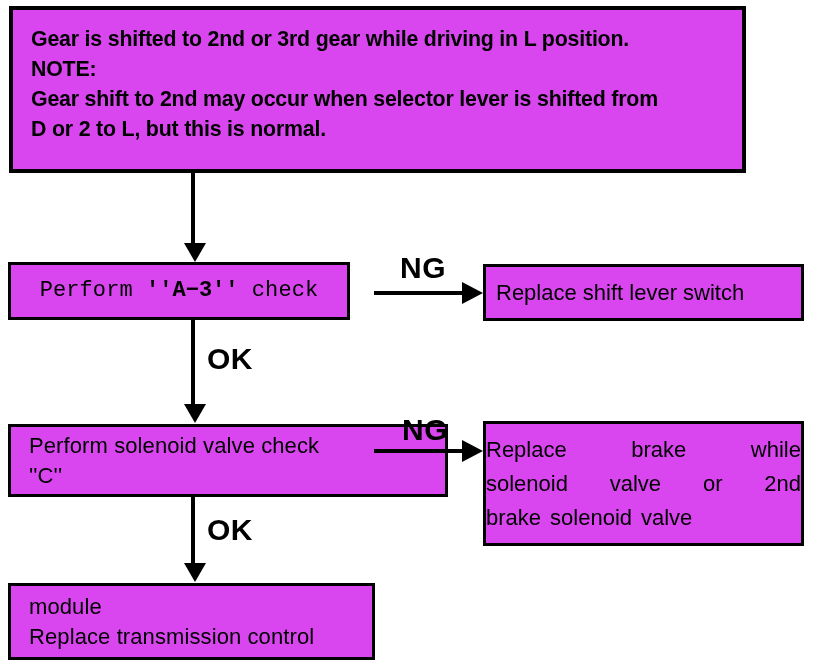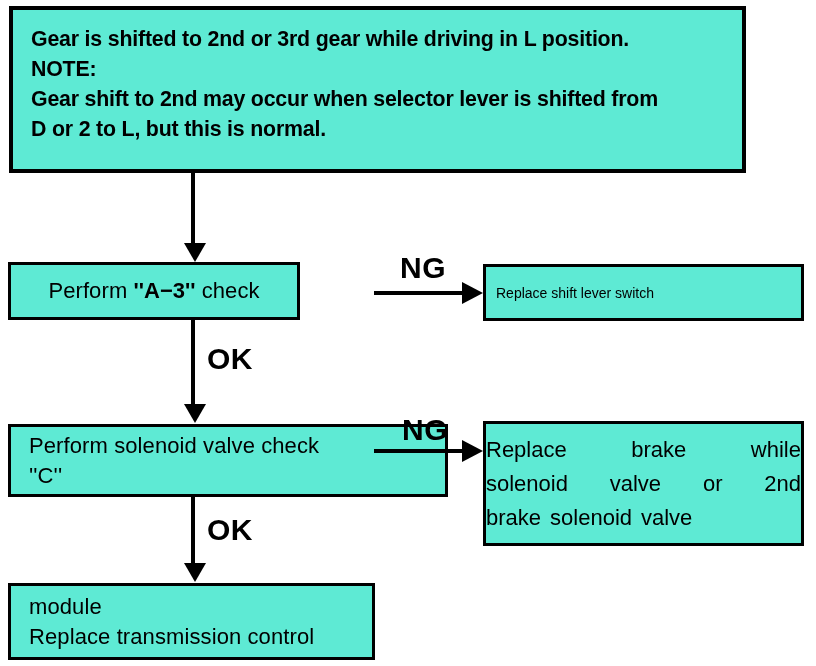--- a/index.html
+++ b/index.html
@@ -15,21 +15,21 @@
     background: #ffffff;
     overflow: hidden;
     font-family: "Liberation Sans", sans-serif;
     color: #000000;
   }
 
   
   .box {
     position: absolute;
     box-sizing: border-box;
-    background: #5eead4;
+    background: #d946ef;
     border: 3px solid #000000;
   }
   .box-inner {
     position: absolute;
     left: 0; right: 0; top: 0; bottom: 0;
     padding: 6px 14px;
     display: flex;
     flex-direction: column;
     justify-content: center;
   }
@@ -65,22 +65,23 @@
   }
   .step-box .line-txt {
     font-size: 22px;
     line-height: 30px;
     letter-spacing: 0.1px;
   }
 
   #box-check-a3 {
     left: 8px;
     top: 262px;
-    width: 292px;
+    width: 342px;
     height: 58px;
+    font-family: Liberation Mono, monospace;
   }
   #box-check-a3 .box-inner { padding: 0 20px; }
   #box-check-a3 .line-txt { text-align: center; }
   .emph {
     font-weight: bold;
     letter-spacing: 0px;
   }
 
   #box-check-solenoid {
     left: 8px;
@@ -100,21 +101,21 @@
 
   
   #box-replace-switch {
     left: 483px;
     top: 264px;
     width: 321px;
     height: 57px;
   }
   #box-replace-switch .box-inner { padding: 0 10px; }
   #box-replace-switch .line-txt {
-    font-size: 14px;
+    font-size: 22px;
     line-height: 28px;
   }
 
   #box-replace-solenoid {
     left: 483px;
     top: 421px;
     width: 321px;
     height: 125px;
   }
   #box-replace-solenoid .box-inner {

